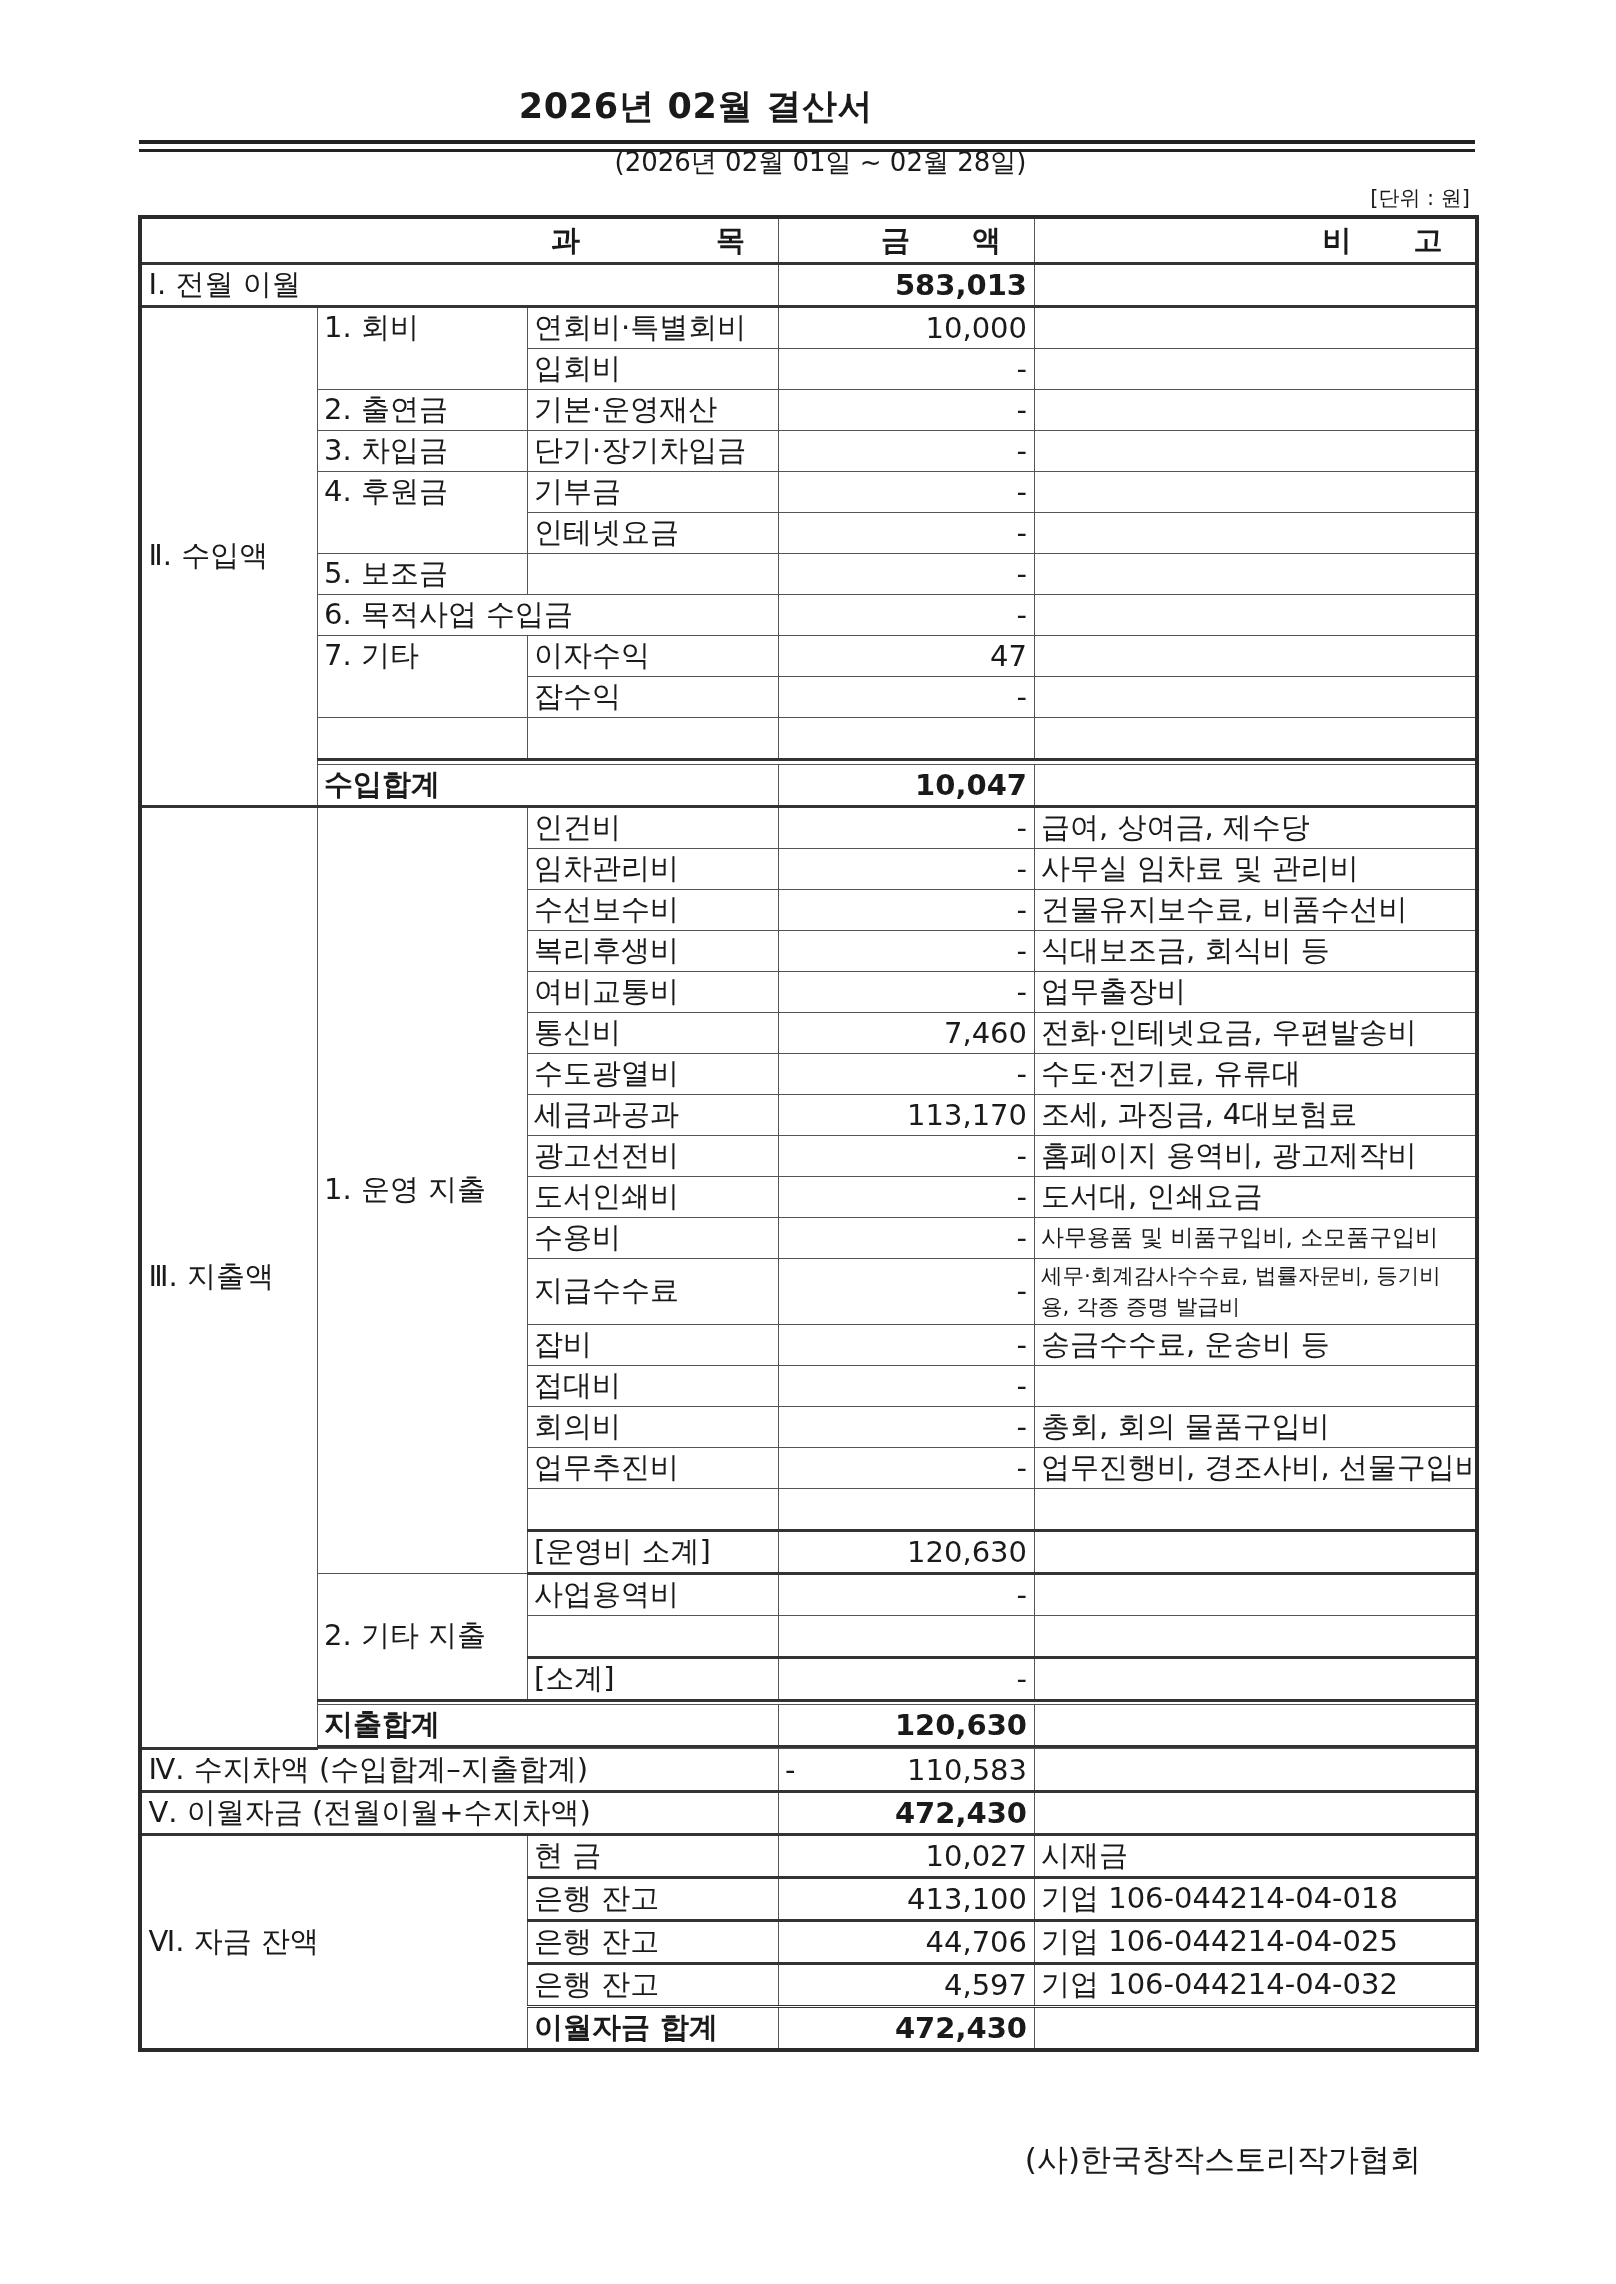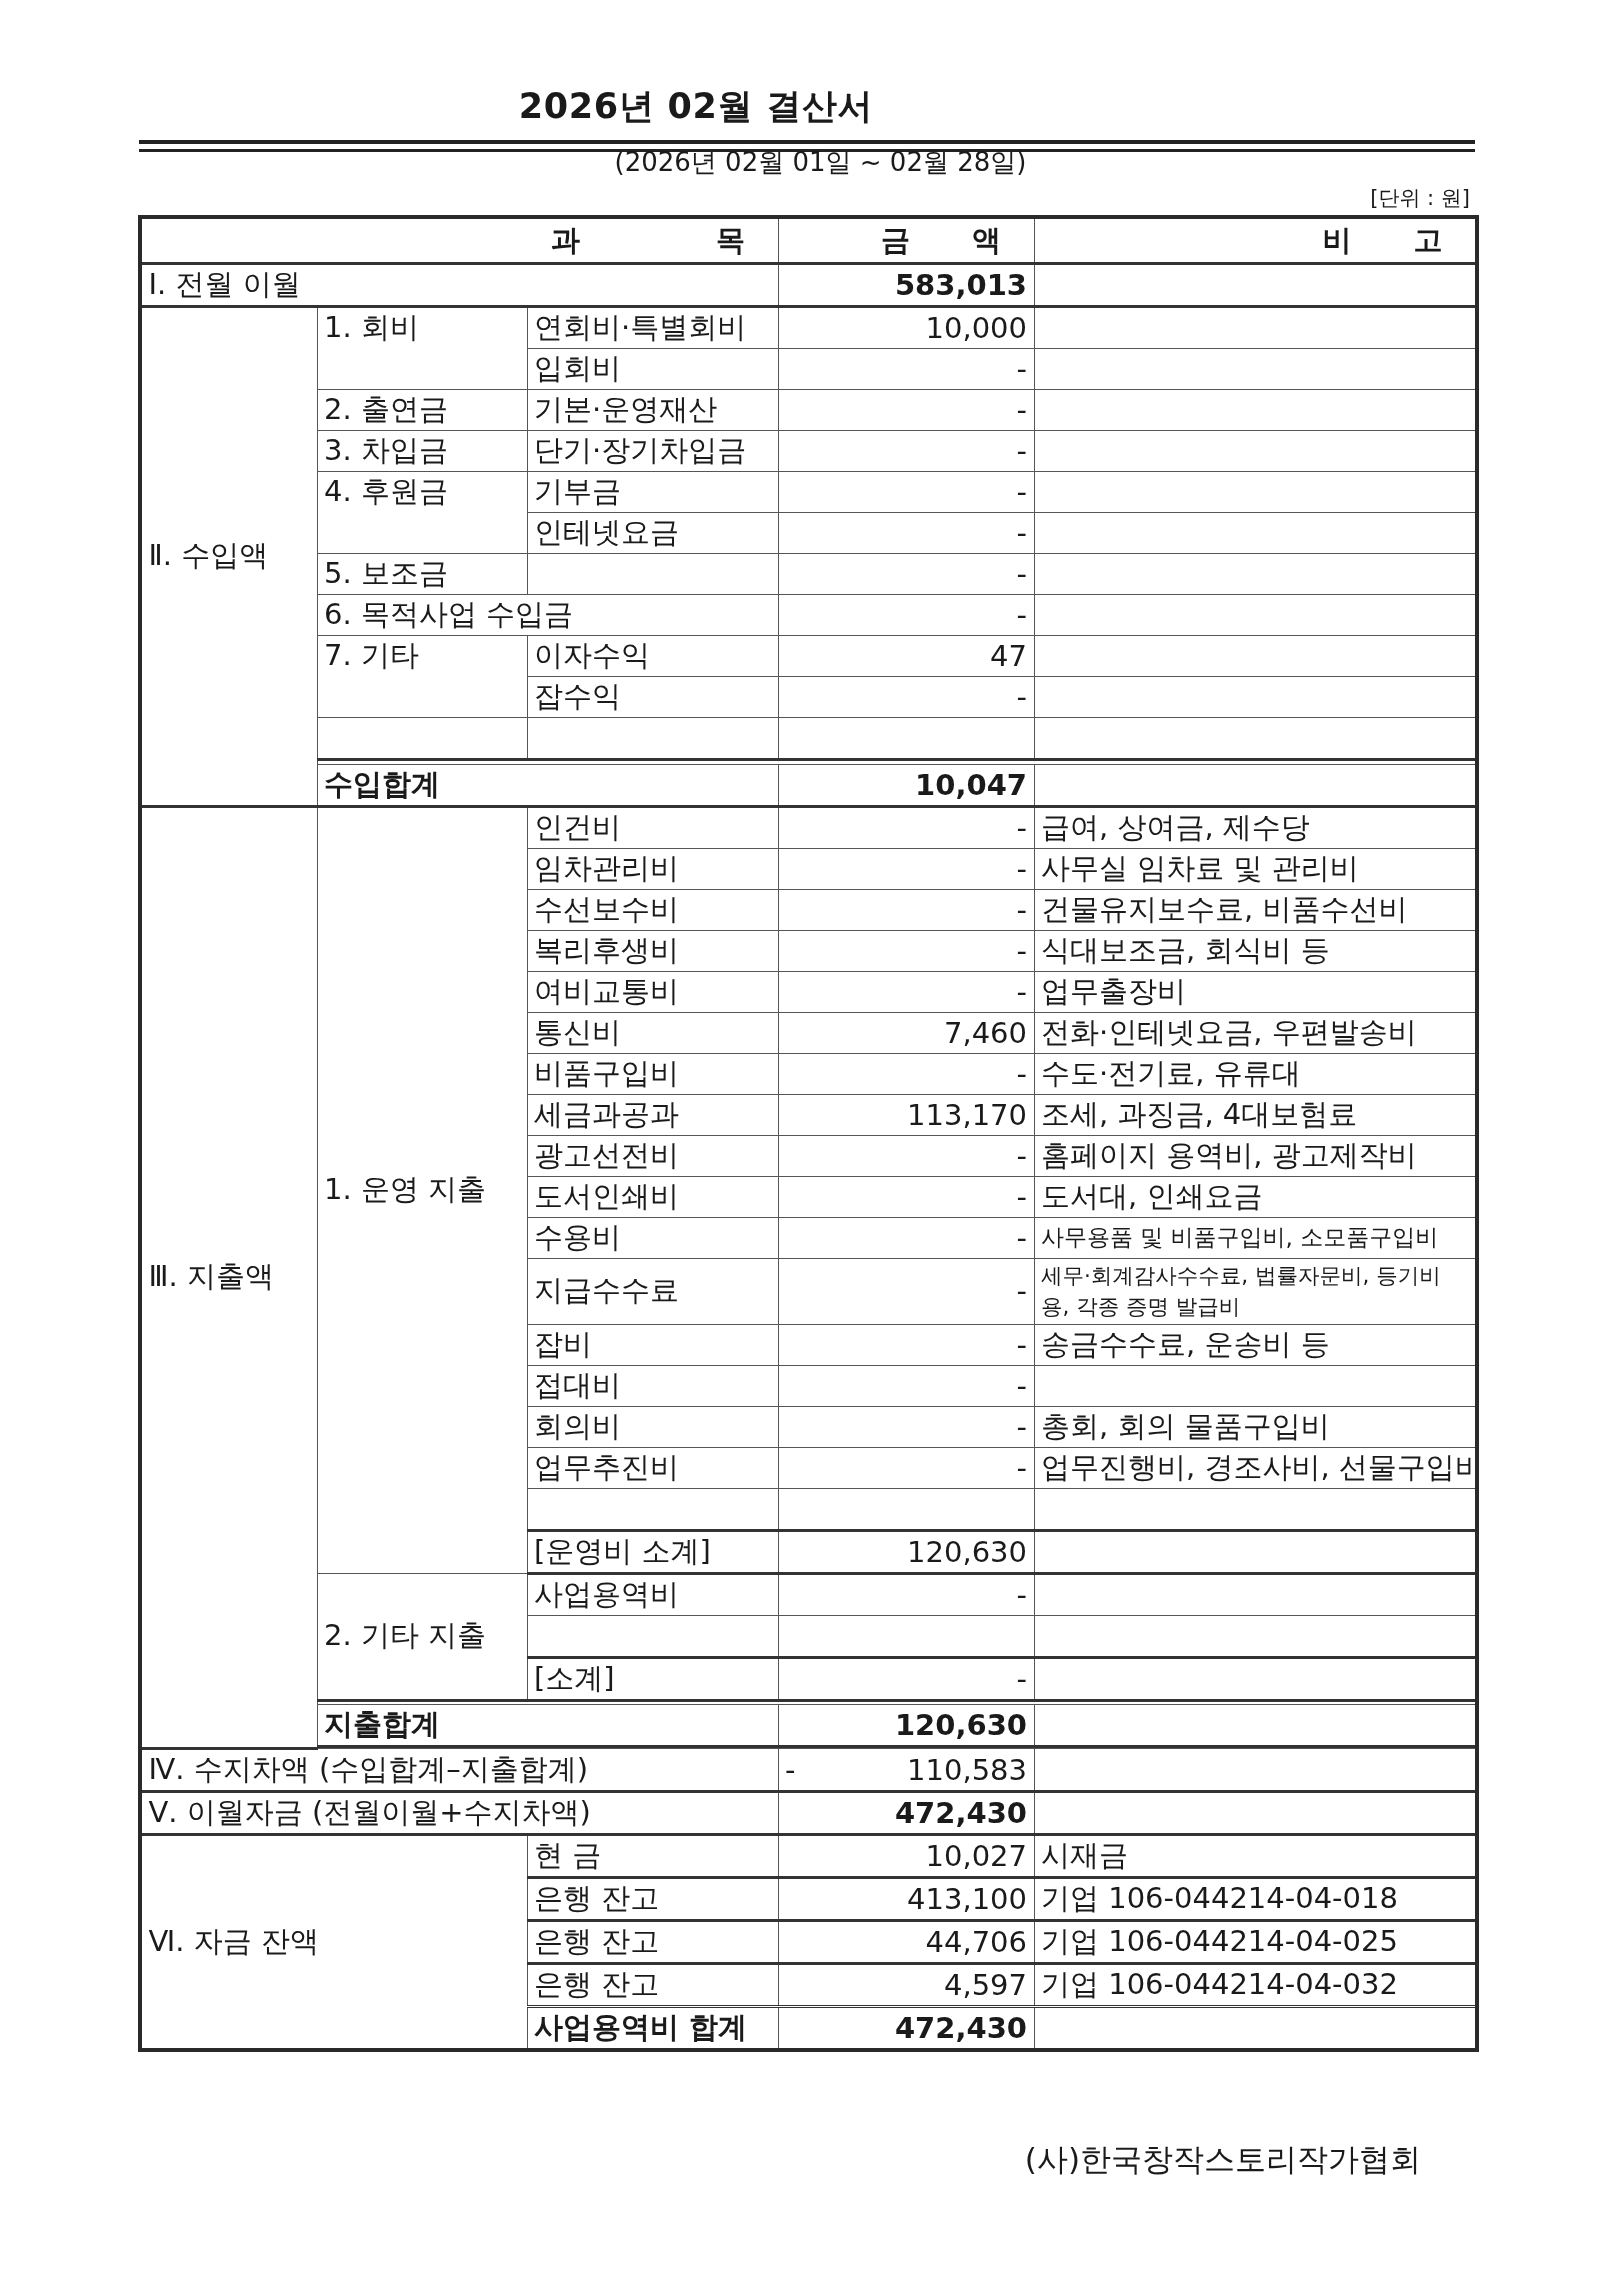--- a/index.html
+++ b/index.html
@@ -151,21 +151,21 @@
         <td>여비교통비</td>
         <td class="num">-</td>
         <td>업무출장비</td>
       </tr>
   <tr>
         <td>통신비</td>
         <td class="num">7,460</td>
         <td>전화·인테넷요금, 우편발송비</td>
       </tr>
   <tr>
-        <td>비품구입비</td>
+        <td>수도광열비</td>
         <td class="num">-</td>
         <td>수도·전기료, 유류대</td>
       </tr>
   <tr>
         <td>세금과공과</td>
         <td class="num">113,170</td>
         <td>조세, 과징금, 4대보험료</td>
       </tr>
   <tr>
         <td>광고선전비</td>
@@ -275,21 +275,21 @@
     <td class="center thickb">은행 잔고</td>
     <td class="num thickb">44,706</td>
     <td class="thickb">기업 106-044214-04-025</td>
   </tr>
   <tr>
     <td class="center">은행 잔고</td>
     <td class="num">4,597</td>
     <td>기업 106-044214-04-032</td>
   </tr>
   <tr>
-    <td class="center bold thickt">사업용역비 합계</td>
+    <td class="center bold thickt">이월자금 합계</td>
     <td class="num bold thickt">472,430</td>
     <td class="thickt"></td>
   </tr>
 </tbody>
   </table>
 
 <div class="footer">(사)한국창작스토리작가협회</div>
 
 
 </body></html>

